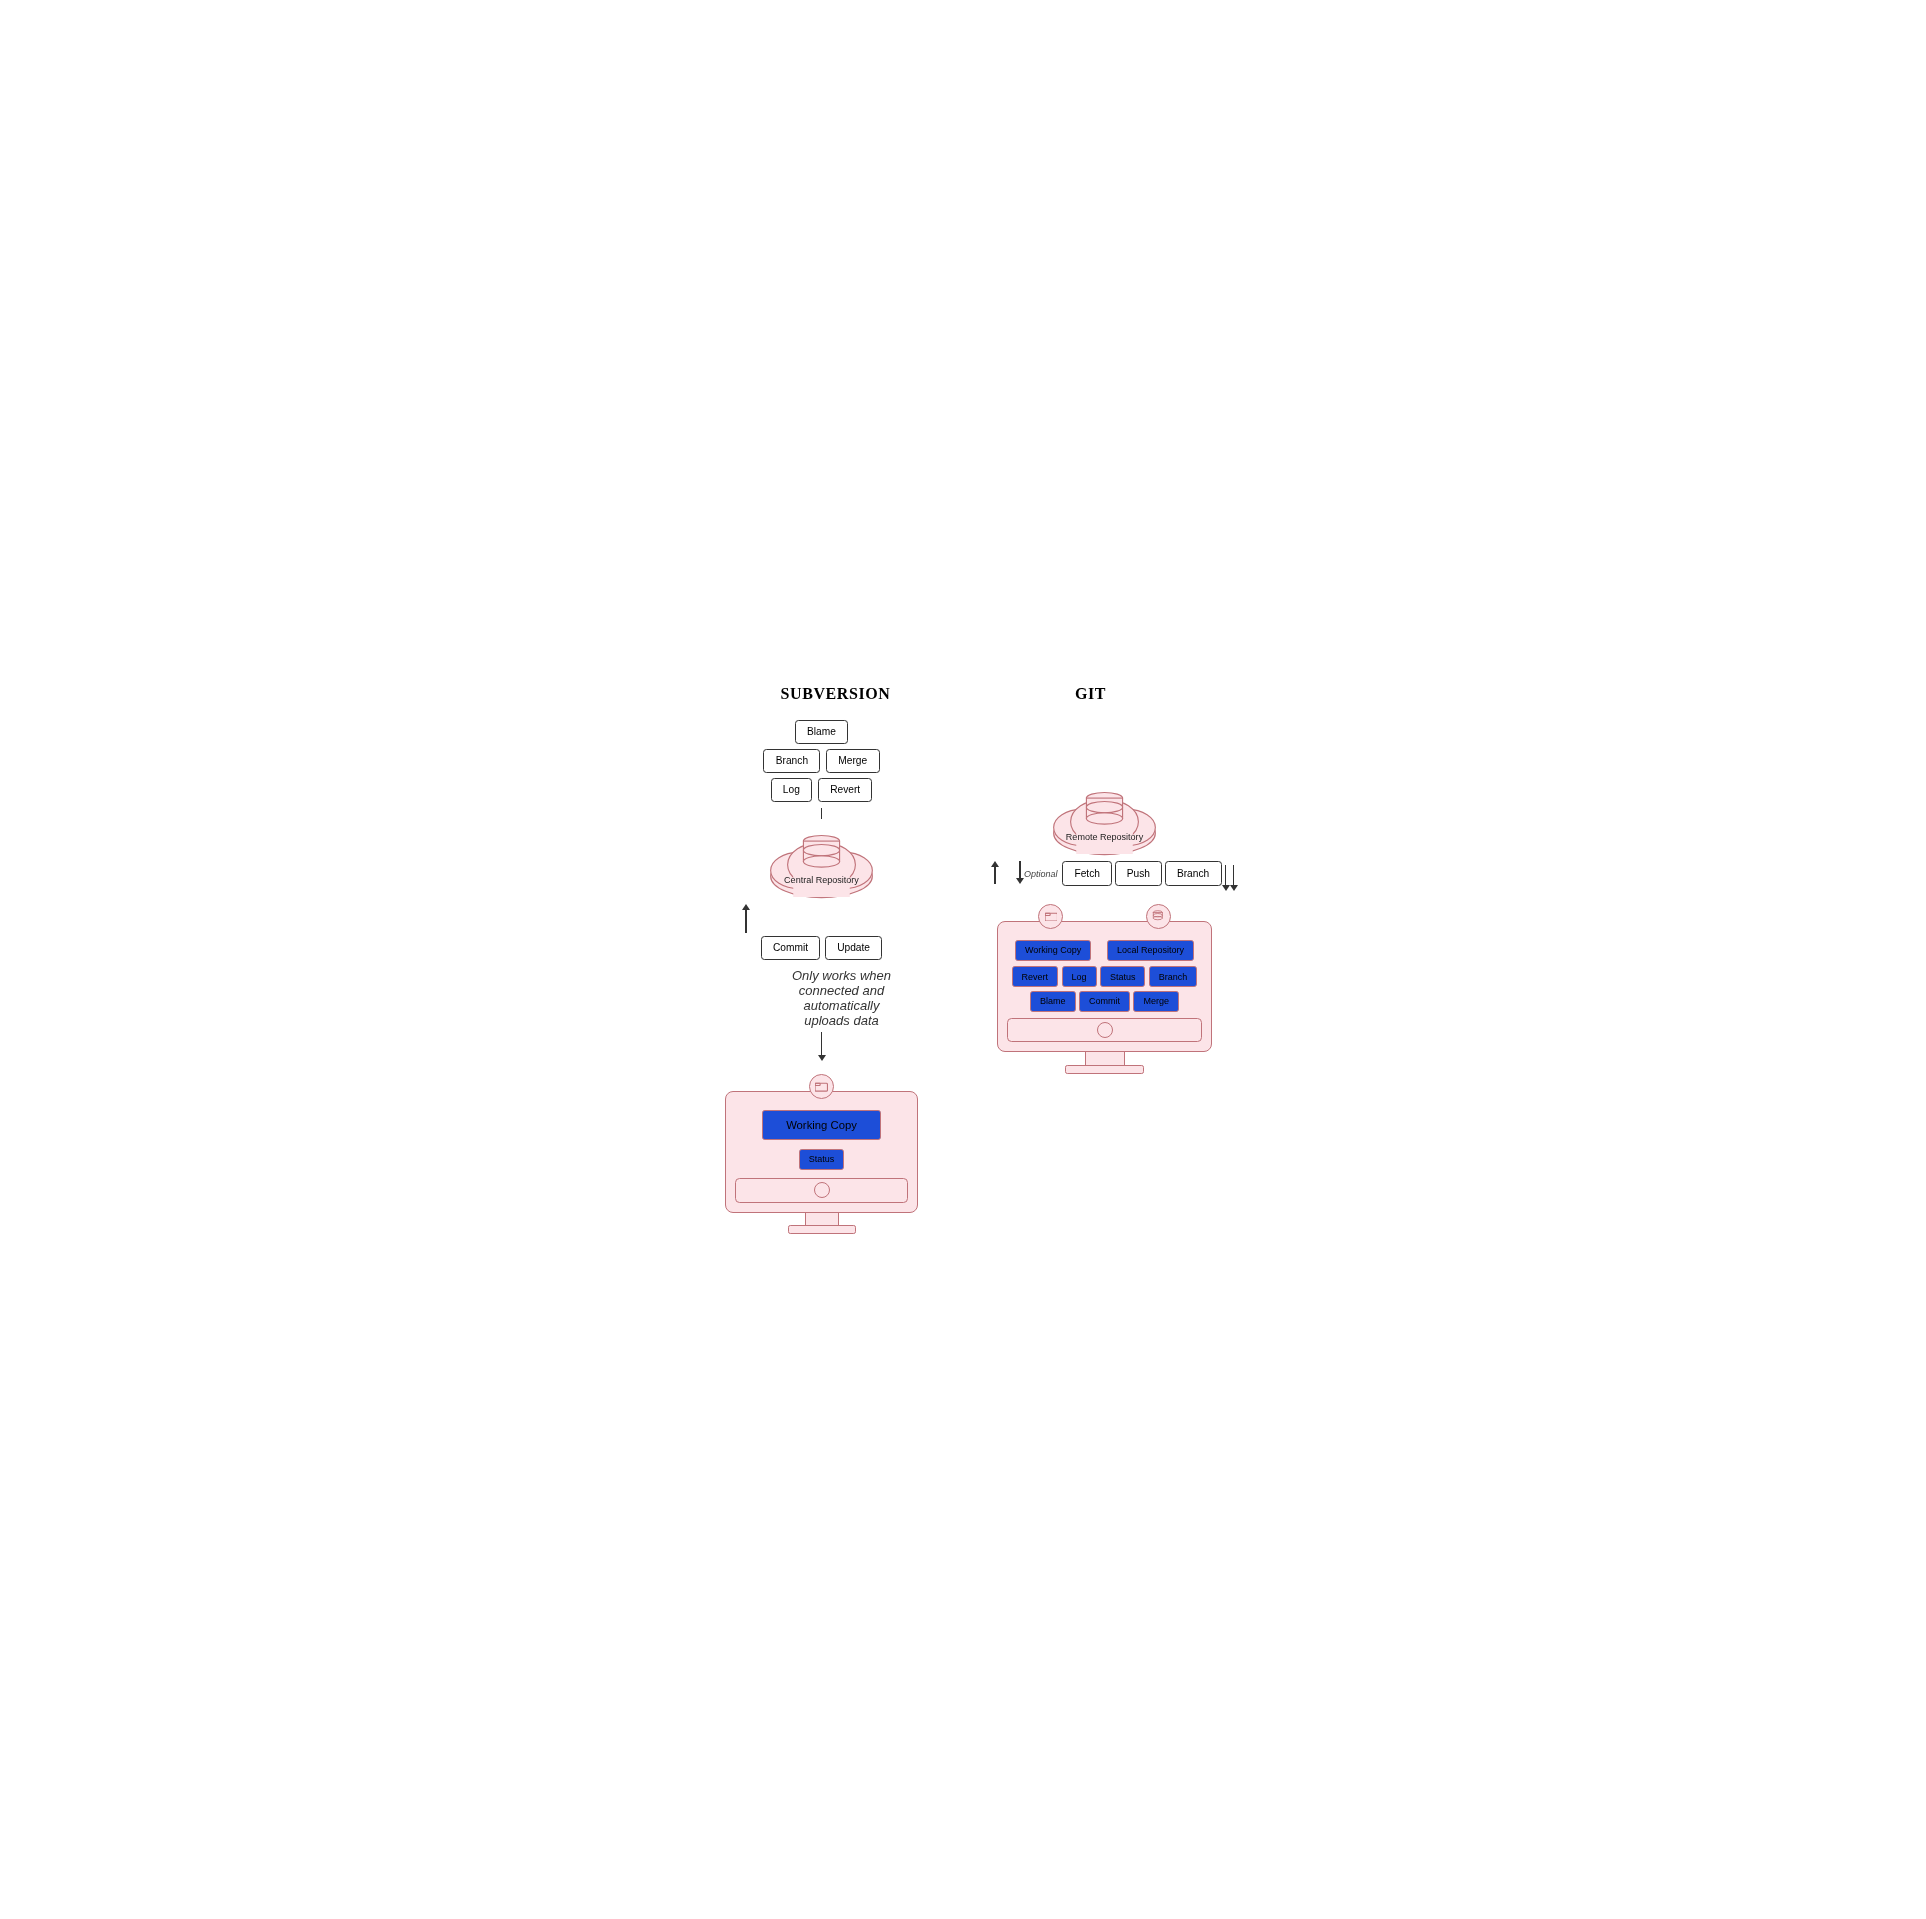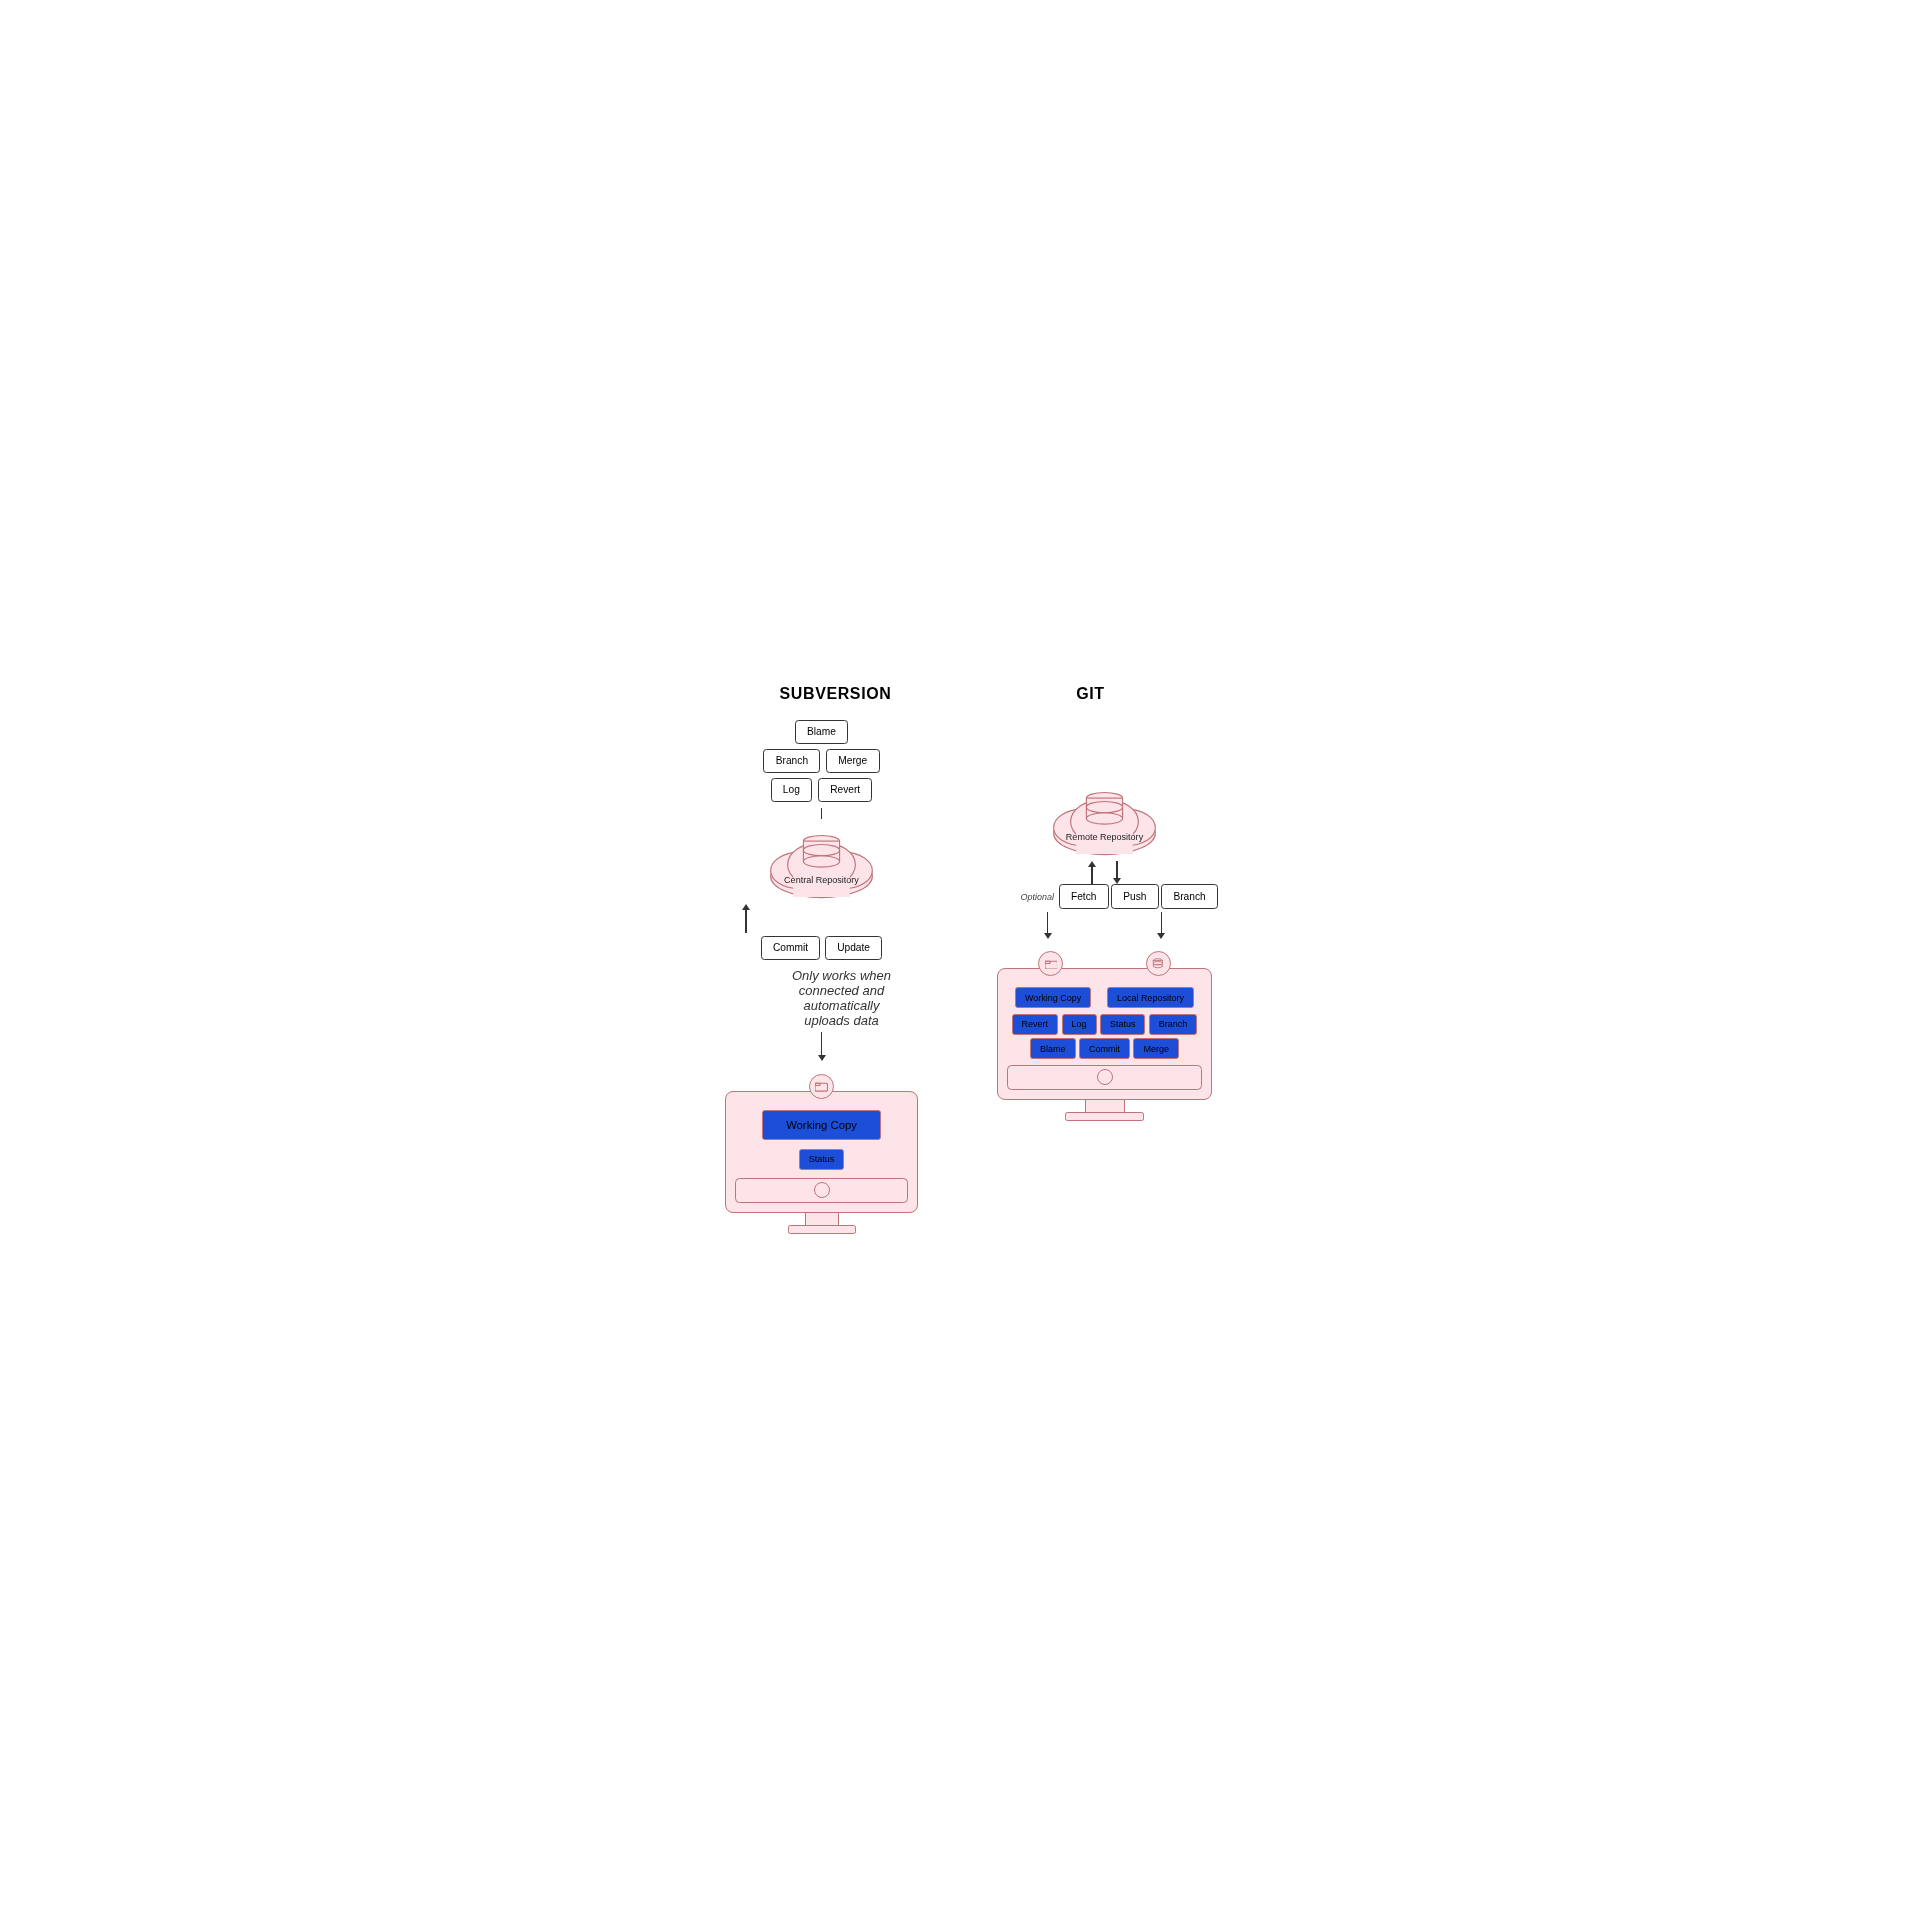--- a/index.html
+++ b/index.html
@@ -20,20 +20,21 @@
       display: flex;
       justify-content: space-around;
       margin-bottom: 17px;
     }
     .section-title {
       font-size: 16px;
       font-weight: 900;
       letter-spacing: 0.6px;
       text-align: center;
       width: 215px;
+      font-family: Liberation Serif, serif;
     }
     .columns {
       display: flex;
       justify-content: space-between;
       align-items: flex-start;
       gap: 6px;
     }
     .column {
       width: 227px;
       display: flex;
@@ -202,22 +203,22 @@
     .svn-commit-area {
       display: flex;
       flex-direction: column;
       align-items: center;
       width: 100%;
     }
 
     
     .git-network-area {
       display: flex;
-      flex-direction: column;
-      align-items: flex-end;
+      flex-direction: row;
+      align-items: flex-start;
       width: 100%;
     }
     .optional-label {
       font-size: 9px;
       font-style: italic;
       color: #444;
       margin-right: 2.3px;
     }
 
     

